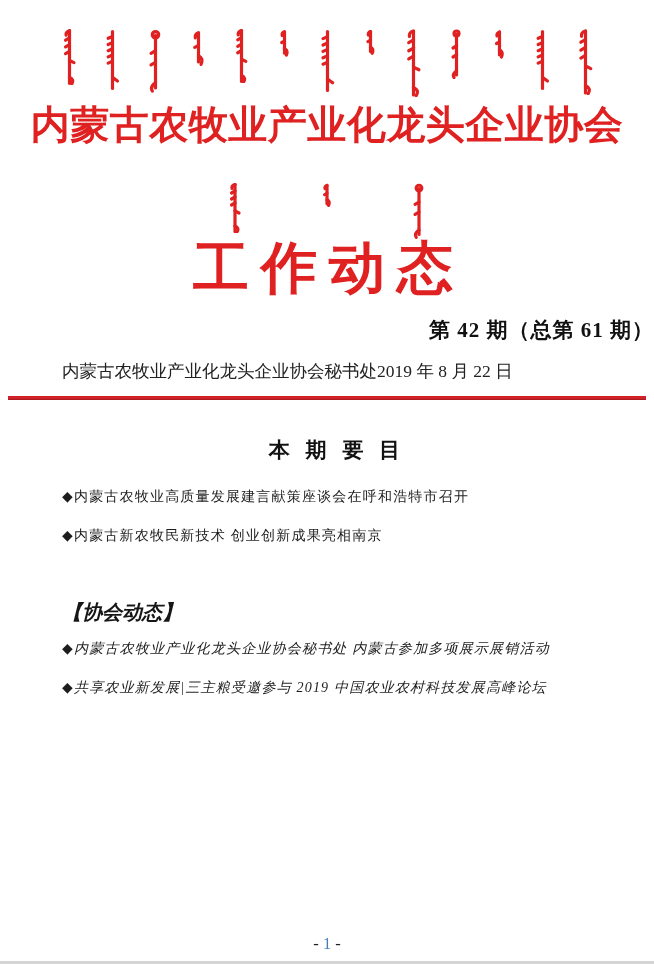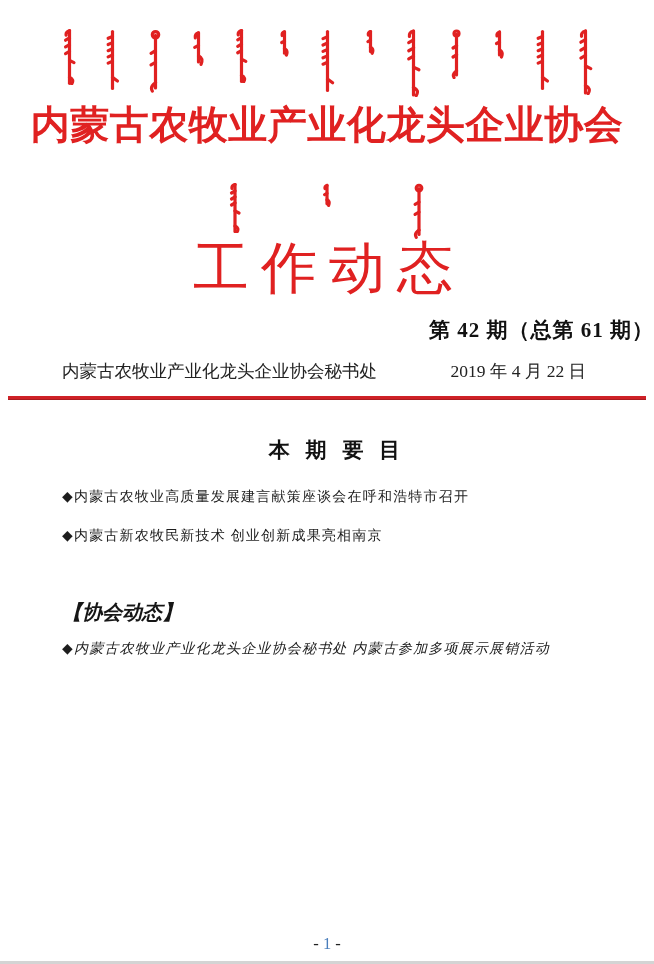--- a/index.html
+++ b/index.html
@@ -33,41 +33,40 @@
     font-weight: 700;
     letter-spacing: 0.5px;
     line-height: 50px;
     color: #e02121;
     white-space: nowrap;
   }
   .bulletin-title {
     margin: 0;
     text-align: center;
     font-size: 56px;
-    font-weight: 400;
+    font-weight: 700;
     letter-spacing: 12px;
     padding-left: 4px; 
     line-height: 62px;
     color: #e02121;
     white-space: nowrap;
   }
   .issue-line {
     margin-top: 19px;
     text-align: right;
     font-size: 21px;
     font-weight: 700;
     letter-spacing: 1px;
     line-height: 24px;
     color: #111111;
   }
   .publisher-row {
     margin-top: 17px;
     padding: 0 68px 0 62px;
     display: flex;
-    justify-content: space-between;
     align-items: baseline;
     font-size: 17.5px;
     line-height: 24px;
     color: #222222;
   }
   .red-rule {
     margin: 13px 8px 0 8px;
     height: 3px;
     background: #cf2127;
     border-bottom: 1px solid #a91b20;
@@ -226,35 +225,36 @@
         <use href="#mg-b"></use>
       </svg>
   </div>
 
   <h2 class="bulletin-title">工作动态</h2>
 
   <div class="issue-line">第 42 期（总第 61 期）</div>
 
   <div class="publisher-row">
     <span>内蒙古农牧业产业化龙头企业协会秘书处</span>
-    <span>2019 年 4 月 22 日</span>
+    <span>2019 年 8 月 22 日</span>
   </div>
 
   <div class="red-rule"></div>
 
   <div class="contents-heading">本 期 要 目</div>
 
   <div class="toc">
     <div class="section first">
       <p class="toc-item">◆内蒙古农牧业高质量发展建言献策座谈会在呼和浩特市召开</p>
       <p class="toc-item">◆内蒙古新农牧民新技术 创业创新成果亮相南京</p>
     </div>
     <div class="section second">
       <div class="section-title">【协会动态】</div>
       <p class="toc-item">◆内蒙古农牧业产业化龙头企业协会秘书处  内蒙古参加多项展示展销活动</p>
+      <p class="toc-item">◆共享农业新发展|三主粮受邀参与 2019 中国农业农村科技发展高峰论坛</p>
     </div>
   </div>
 
   <div class="footer"><span>- </span><span class="pg-num">1</span><span> -</span></div>
 
   <div class="bottom-edge"></div>
 
 </div>
 
 </body></html>

